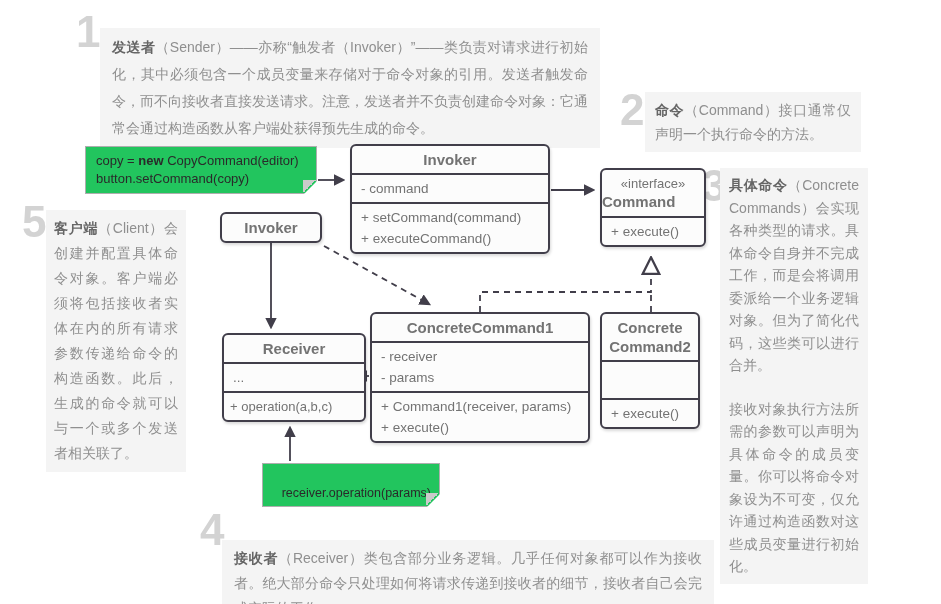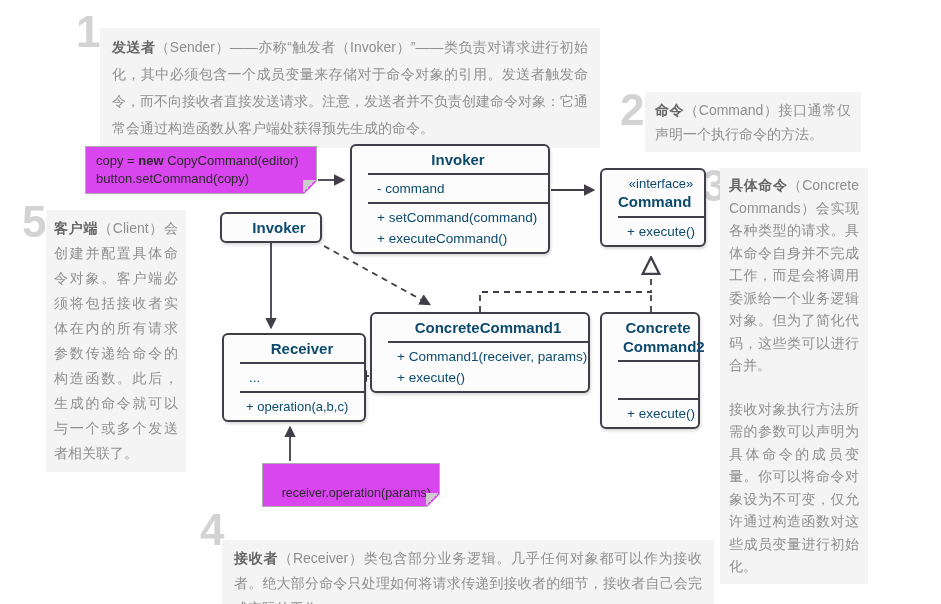--- a/index.html
+++ b/index.html
@@ -8,28 +8,28 @@
   
   .num{position:absolute;z-index:0;font-size:44px;line-height:1;font-weight:bold;color:#d3d3d3;}
   
   .ann{position:absolute;z-index:1;background:#f4f4f4;color:#8f8f8f;font-size:14px;
        text-align:justify;box-sizing:border-box;}
   .ann b{color:#666;font-weight:bold;}
   .ann p{margin:0;}
   .ann p + p{margin-top:21px;}
   
   .uml{position:absolute;z-index:2;background:#fcfcfc;border:2px solid #413e4a;border-radius:6px;
-       box-shadow:1px 2px 3px rgba(0,0,0,.15);box-sizing:border-box;color:#0c4a6e;padding-left:16px;}
+       box-shadow:1px 2px 3px rgba(0,0,0,.15);box-sizing:border-box;color:#737373;}
   .uml-title{font-weight:bold;text-align:center;font-size:15px;line-height:19px;padding:4px 5px;}
   .uml-stereo{font-weight:normal;font-size:13px;line-height:16px;padding-top:6px;text-align:center;}
   .uml-title2{font-weight:bold;font-size:15px;line-height:19px;text-align:left;padding-bottom:5px;}
   .uml-sec{border-top:2px solid #413e4a;padding:3px 9px;}
   .member{font-size:13.5px;line-height:21px;white-space:nowrap;}
   
-  .note{position:absolute;z-index:2;background:#d946ef;border:1px solid #aeaeae;box-sizing:border-box;
+  .note{position:absolute;z-index:2;background:#22c55e;border:1px solid #aeaeae;box-sizing:border-box;
         clip-path:polygon(0 0,100% 0,100% calc(100% - 13px),calc(100% - 13px) 100%,0 100%);
         font-size:13px;color:#2a2a2a;padding:5px 10px;
         filter:drop-shadow(1px 1.5px 1px rgba(0,0,0,.18));}
   .note .fold{position:absolute;right:0;bottom:0;width:13px;height:13px;
         background:linear-gradient(135deg,#cbcbcb 50%,rgba(0,0,0,0) 50%);}
   .note-line{white-space:nowrap;line-height:18px;}
   .note-line b{font-weight:bold;}
   svg.wires{position:absolute;left:0;top:0;z-index:1;pointer-events:none;}
 </style>
 </head>
@@ -125,20 +125,24 @@
       <div class="member">...</div>
     </div>
     <div class="uml-sec" style="padding-left:6px;">
       <div class="member" style="font-size:13px;">+ operation(a,b,c)</div>
     </div>
   </div>
 
   <div class="uml" style="left:370px;top:312px;width:220px;">
     <div class="uml-title">ConcreteCommand1</div>
     <div class="uml-sec">
+      <div class="member">- receiver</div>
+      <div class="member">- params</div>
+    </div>
+    <div class="uml-sec">
       <div class="member">+ Command1(receiver, params)</div>
       <div class="member">+ execute()</div>
     </div>
   </div>
 
   <div class="uml" style="left:600px;top:312px;width:100px;">
     <div class="uml-title">Concrete Command2</div>
     <div class="uml-sec" style="height:30px;"></div>
     <div class="uml-sec">
       <div class="member">+ execute()</div>

